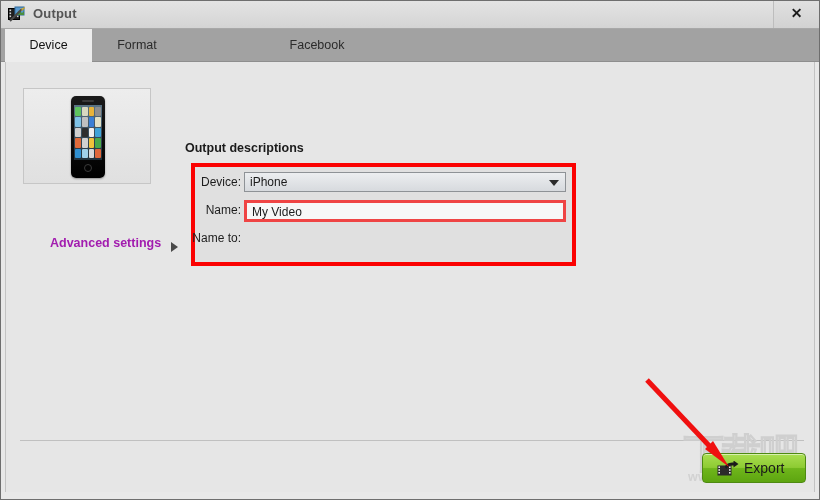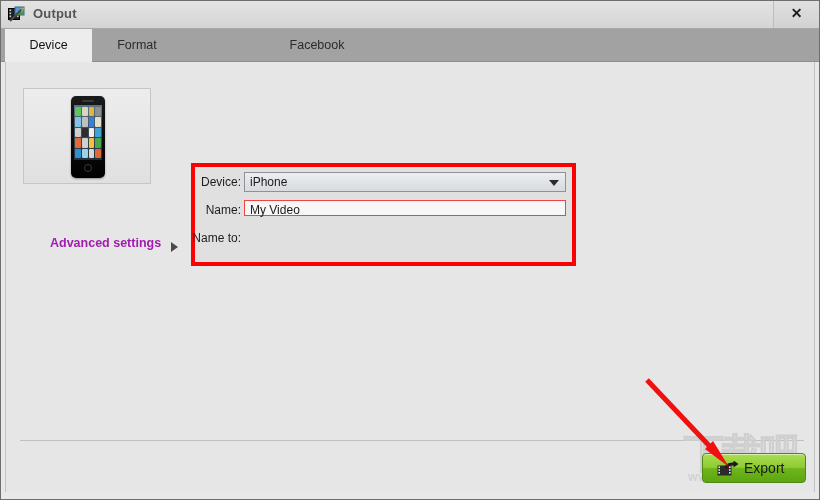--- a/index.html
+++ b/index.html
@@ -203,23 +203,23 @@
     right: 6px; top: 7px;
     width: 0; height: 0;
     border-left: 5px solid transparent;
     border-right: 5px solid transparent;
     border-top: 6px solid #2b2b2b;
   }
 
   .text-field {
     position: absolute;
     left: 238px; top: 138px;
-    width: 322px; height: 16px;
+    width: 322px; height: 22px;
     background: #f7f7f7;
-    border: 1px solid #ef4444;
+    border: 3px solid #ef4444;
     box-sizing: border-box;
     cursor: text;
   }
   .text-field .val {
     position: absolute;
     left: 5px; top: 2px;
     font-size: 12px;
     color: #1b1b1b;
   }
 
@@ -392,20 +392,21 @@
           <div class="app-ic" style="background:#4aa84a"></div>
           <div class="app-ic" style="background:#2f8fd0"></div>
           <div class="app-ic" style="background:#9fd0e8"></div>
           <div class="app-ic" style="background:#d8d8d8"></div>
           <div class="app-ic" style="background:#e0673a"></div>
         </div>
         <div class="phone-home"></div>
       </div>
     </div>
 
+    <div class="section-title">Output descriptions</div>
 
     <div class="redbox"></div>
     <div class="form-inner"></div>
 
     <div class="frow-label" style="left:175px; top:113px;text-align:right;">Device:</div>
     <div class="select-field">
       <div class="val">iPhone</div>
       <div class="select-arrow"></div>
     </div>
 

